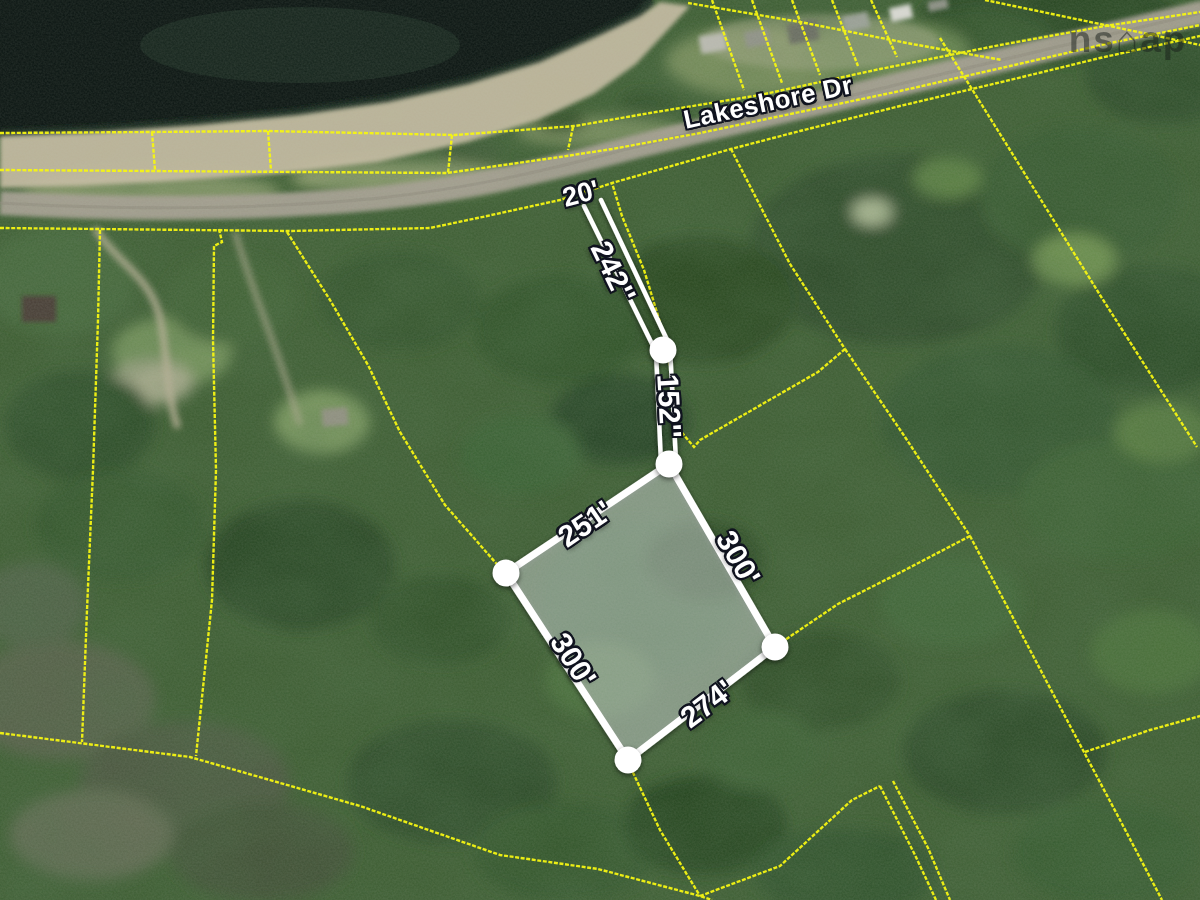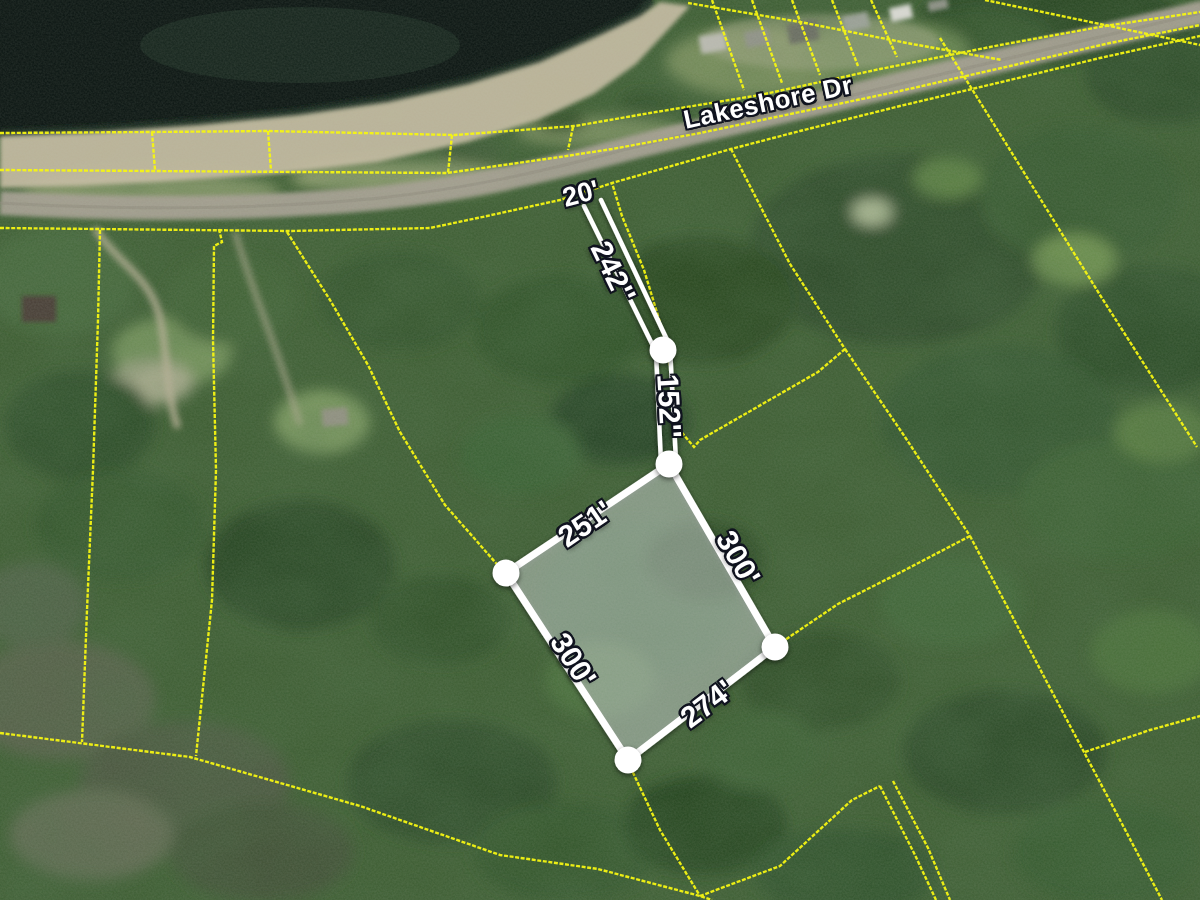--- a/index.html
+++ b/index.html
@@ -185,14 +185,15 @@
 <div class="mlabel" style="left:669px;top:406px;font-size:30px;transform:translate(-50%,-50%) rotate(87deg);">152''</div>
 
 <div class="mlabel" style="left:585px;top:524px;font-size:30px;transform:translate(-50%,-50%) rotate(-34deg);">251'</div>
 
 <div class="mlabel" style="left:738px;top:558px;font-size:30px;transform:translate(-50%,-50%) rotate(60deg);">300'</div>
 
 <div class="mlabel" style="left:573px;top:660px;font-size:30px;transform:translate(-50%,-50%) rotate(57deg);">300'</div>
 
 <div class="mlabel" style="left:707px;top:704px;font-size:30px;transform:translate(-50%,-50%) rotate(-37deg);">274'</div>
 
+<div class="wmark" style="left:1128px;top:40px;">ns⌂ap</div>
 
 </div>
 
 </body></html>

